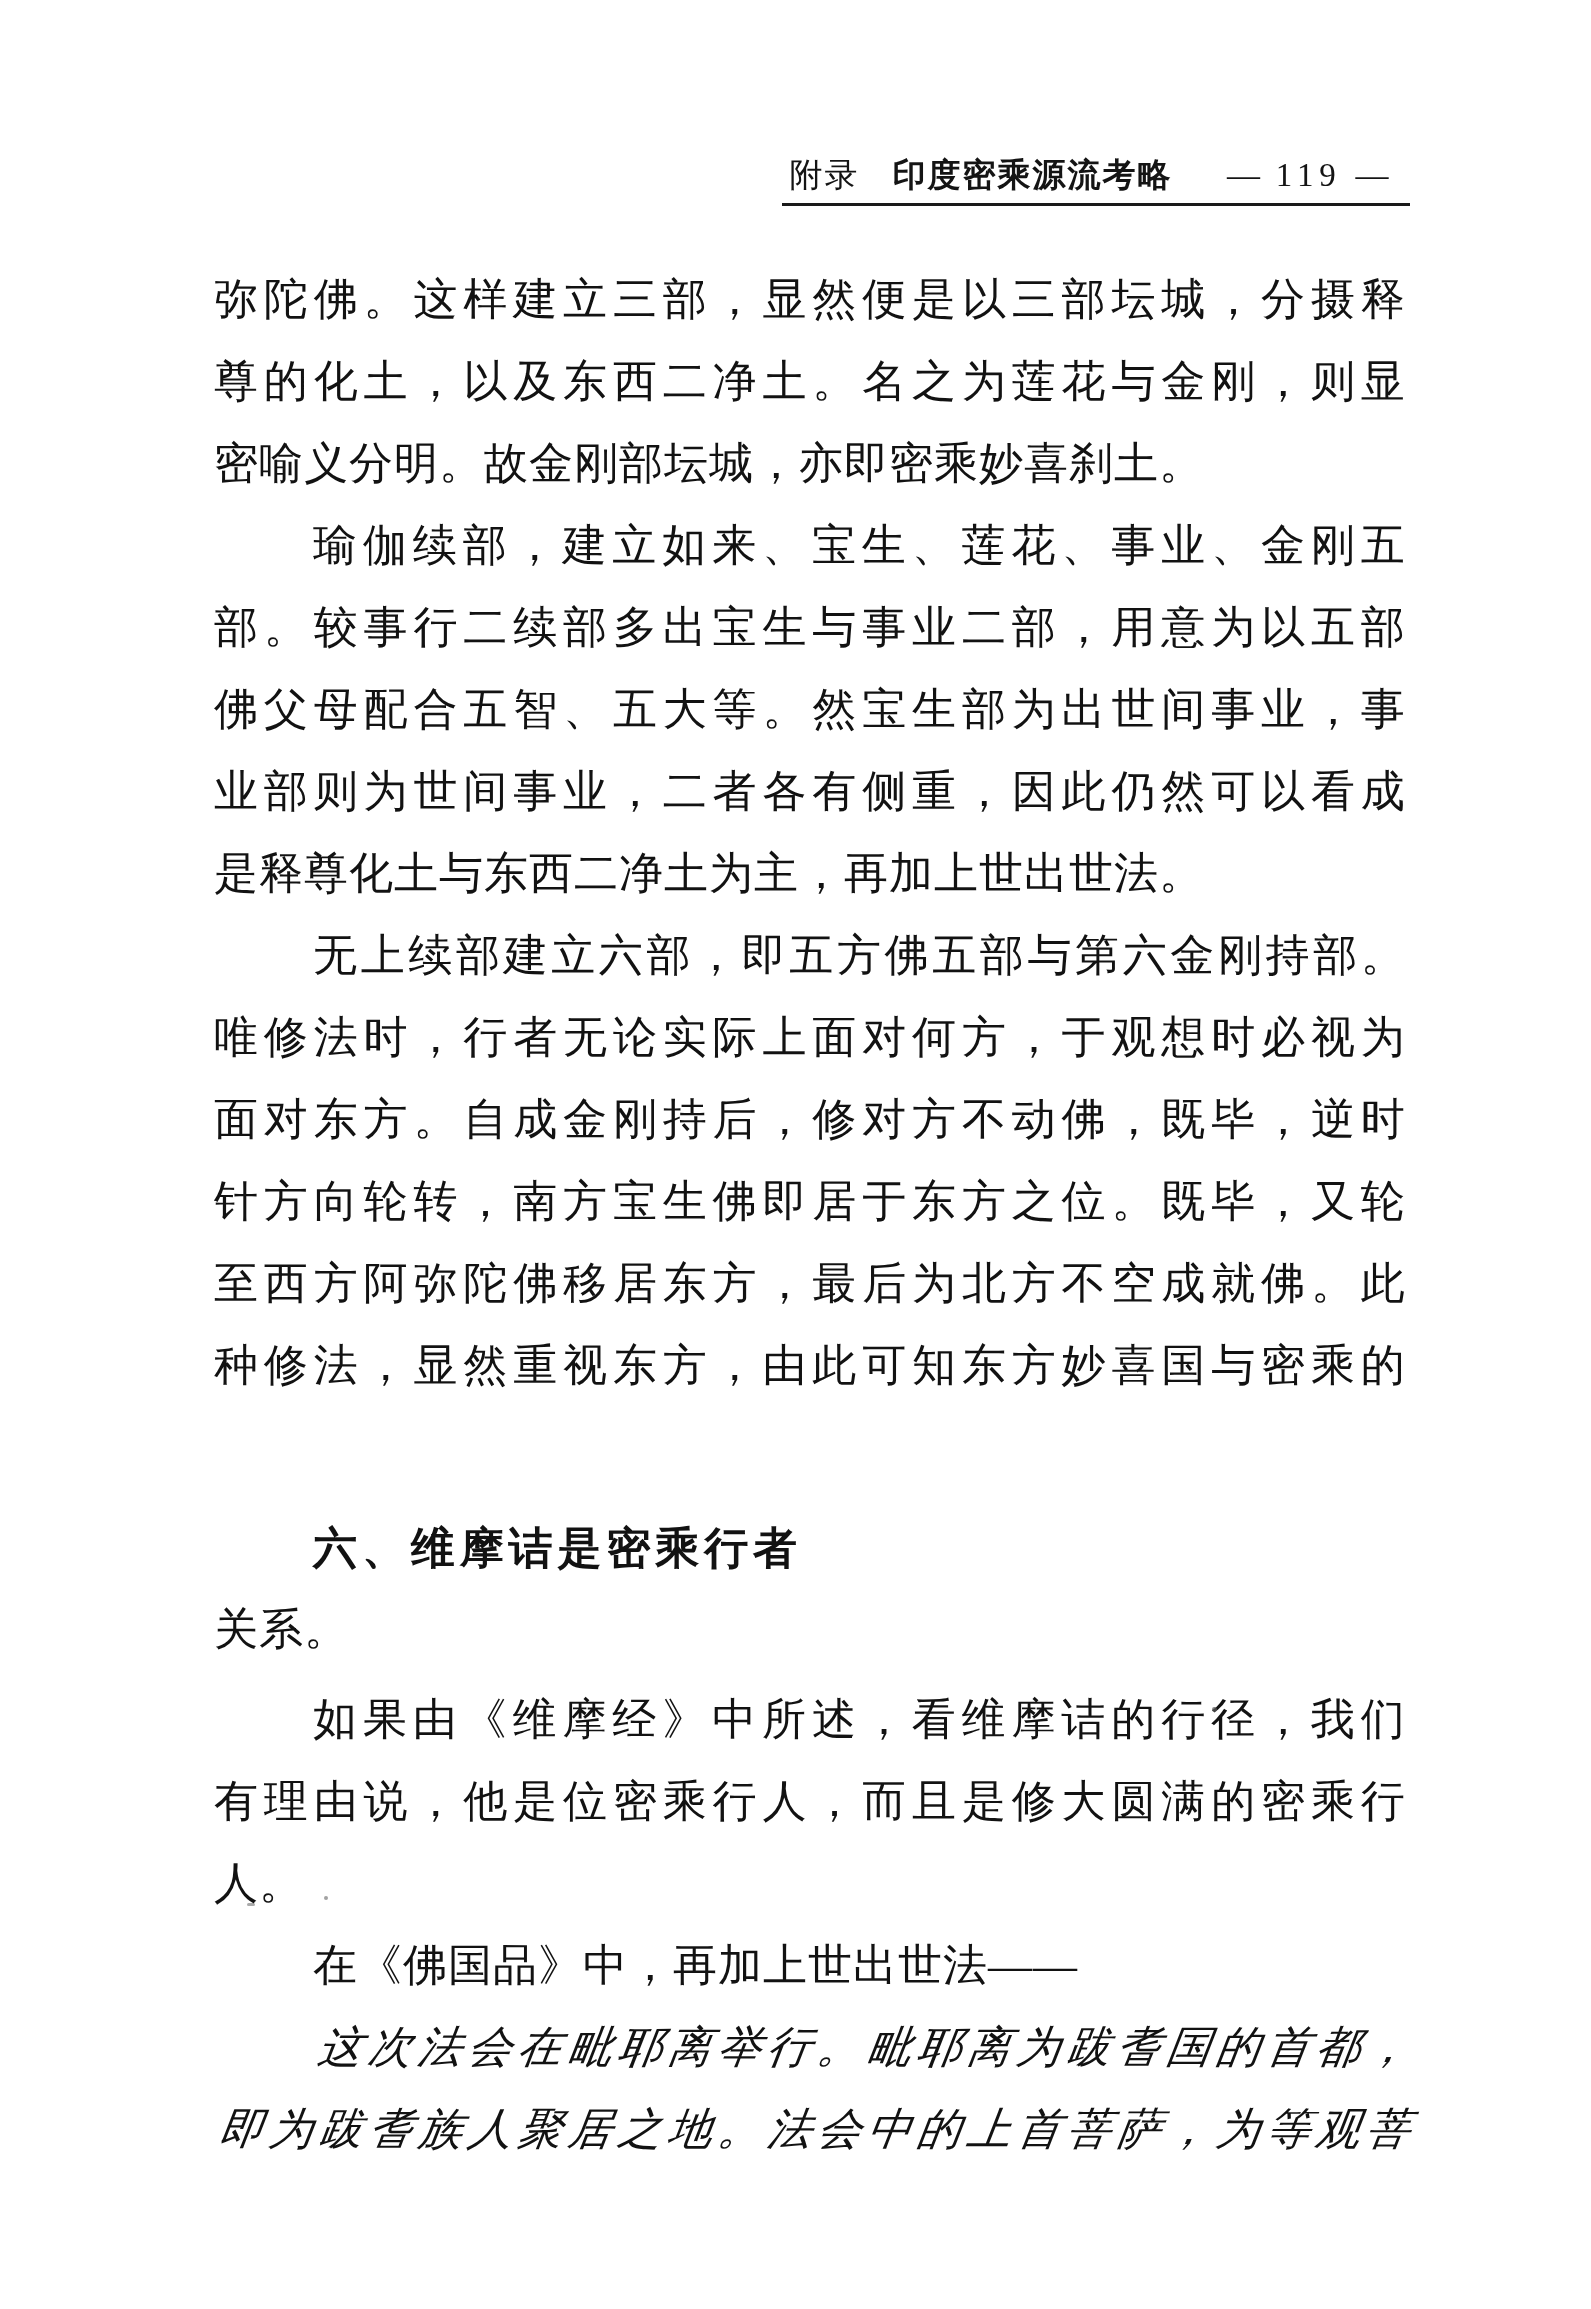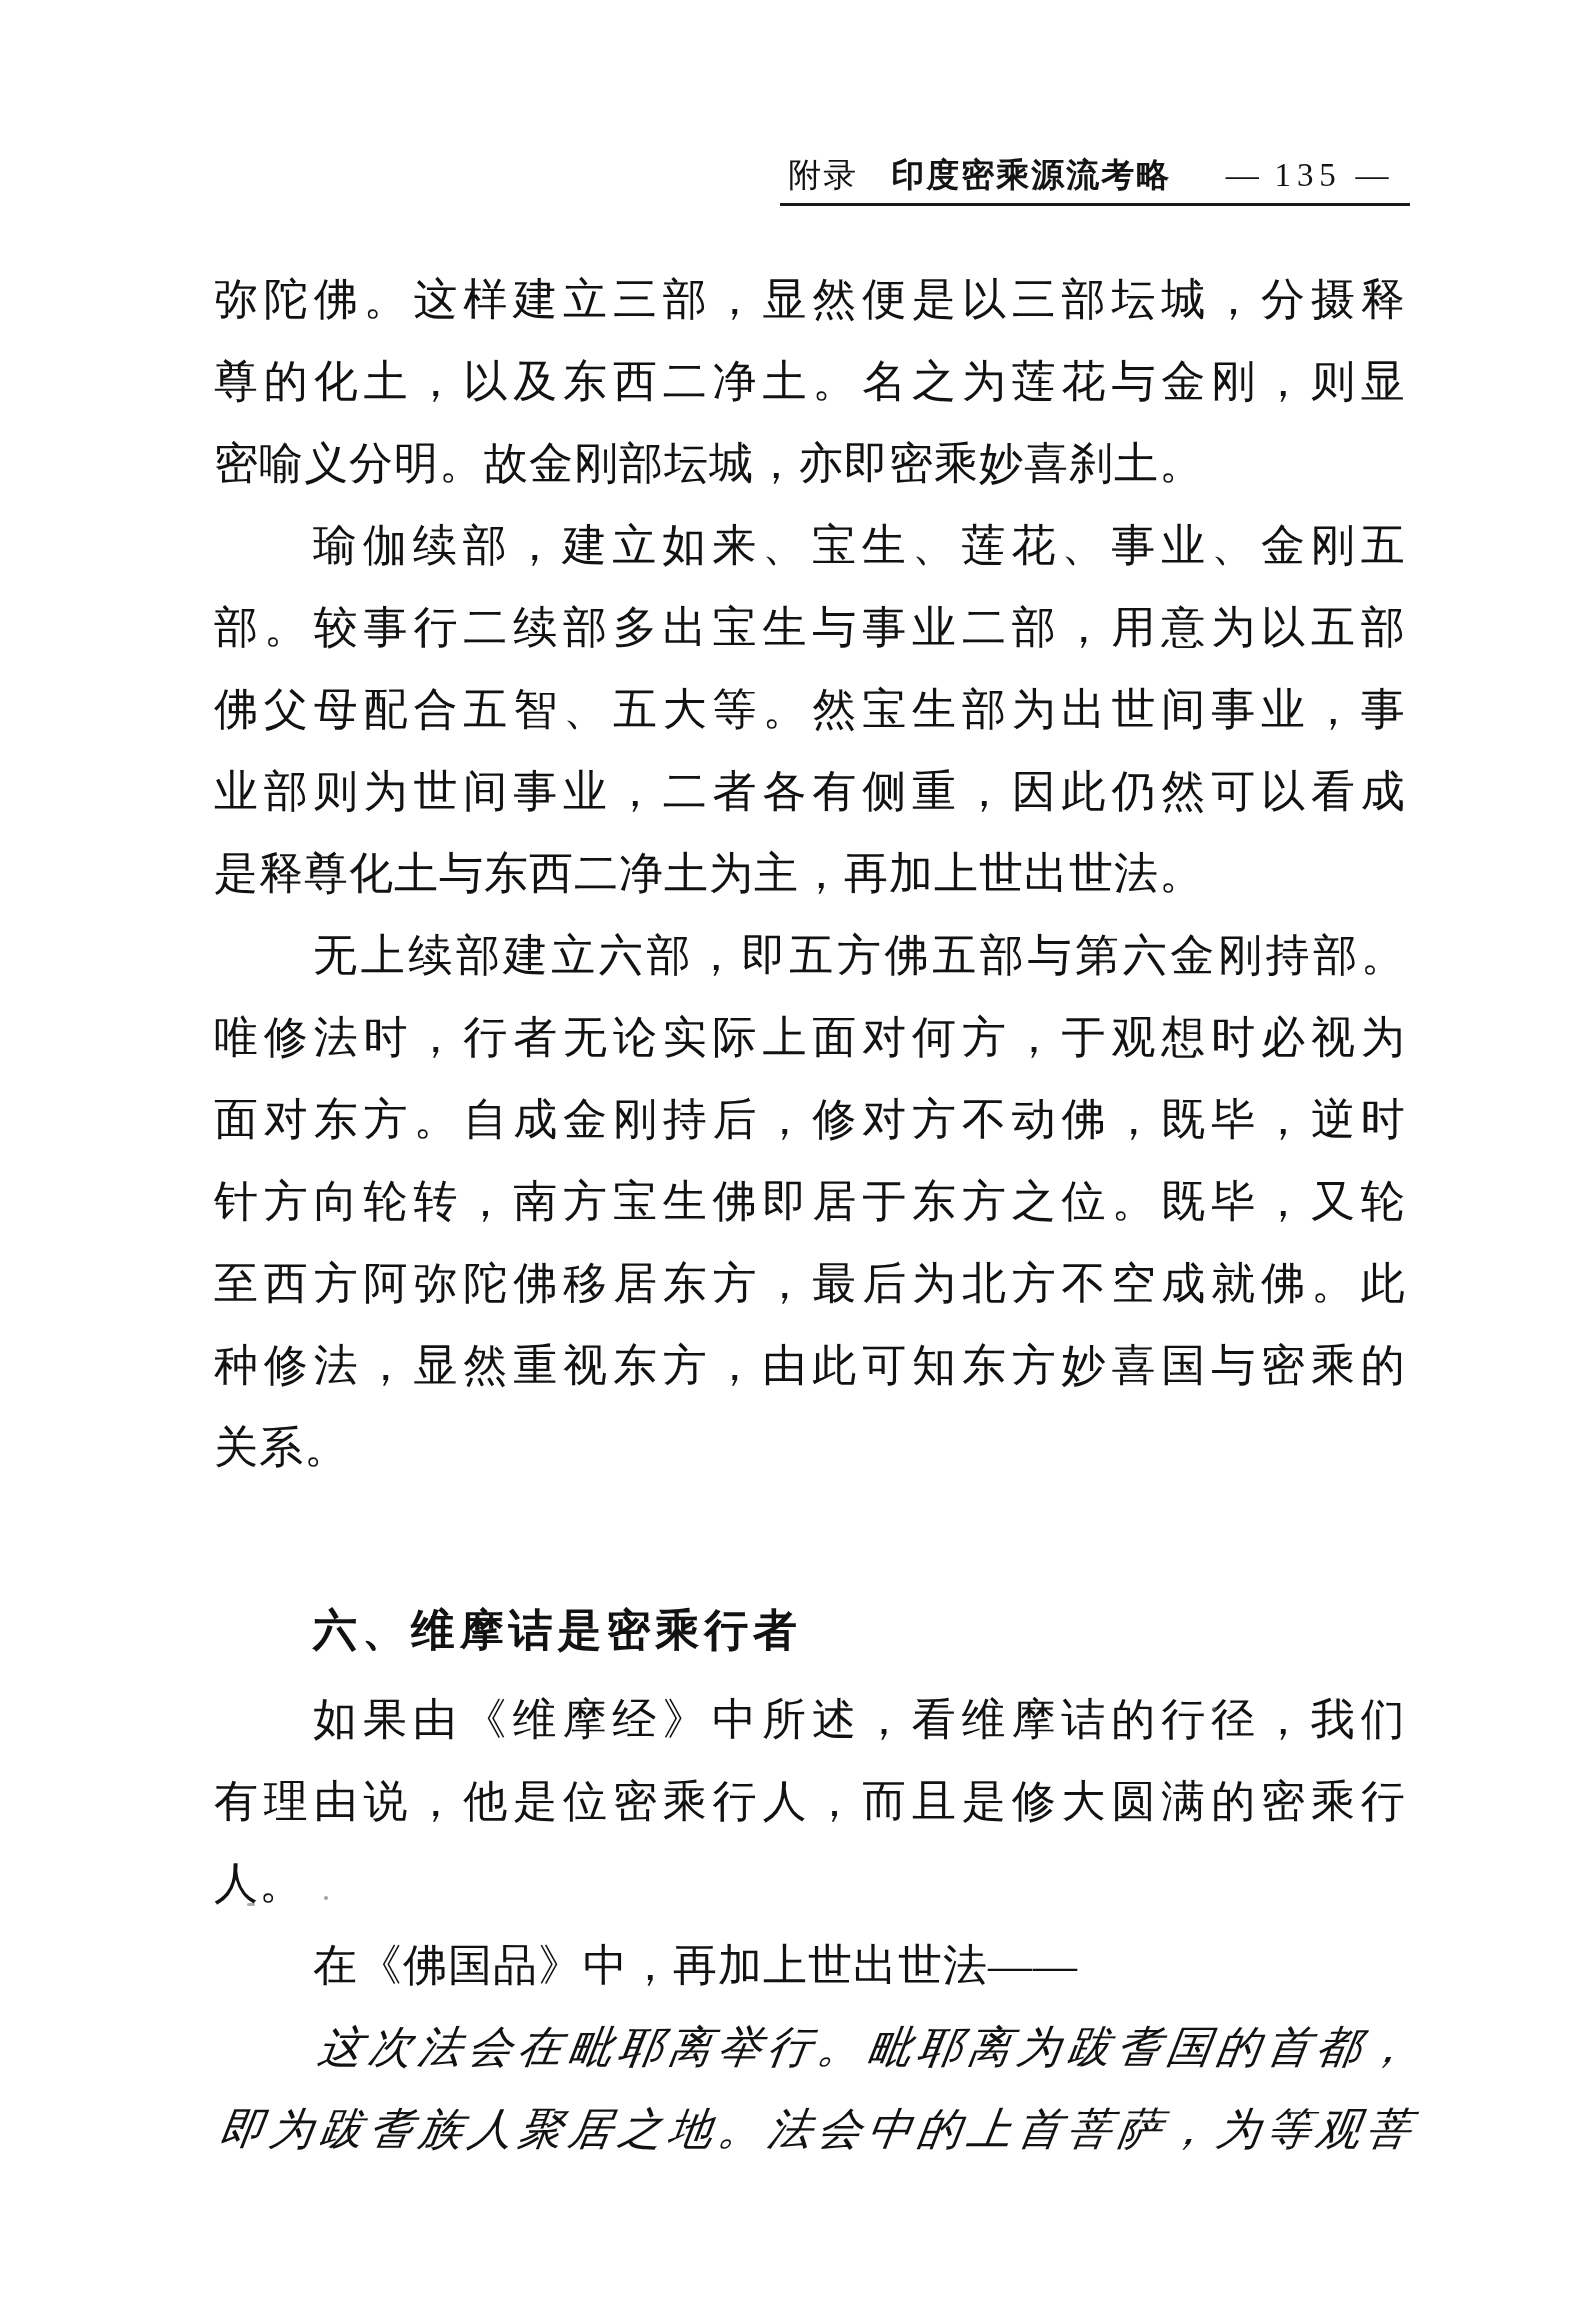--- a/index.html
+++ b/index.html
@@ -76,21 +76,21 @@
   .speck.s1 { left: 1212px; top: 1707px; width: 4.9px; height: 4.9px; }
   .speck.s2 { left: 247px;  top: 1903px; width: 7.8px; height: 2.9px; border-radius: 2px; opacity: 0.5; }
   .speck.s3 { left: 324px;  top: 1896px; width: 3.9px; height: 3.9px; opacity: 0.55; }
 </style>
 </head>
 <body>
 
 <div class="page">
 
   <div class="header">
-    <span class="sect">附录</span><span class="ttl">印度密乘源流考略</span><span class="pg-dash">—</span><span class="pg-num">135</span><span class="pg-dash">—</span>
+    <span class="sect">附录</span><span class="ttl">印度密乘源流考略</span><span class="pg-dash">—</span><span class="pg-num">119</span><span class="pg-dash">—</span>
   </div>
 
   <div class="body-block">
       <div class="line jf">
         <span>弥</span>
         <span>陀</span>
         <span>佛</span>
         <span>。</span>
         <span>这</span>
         <span>样</span>
@@ -391,22 +391,22 @@
         <span>东</span>
         <span>方</span>
         <span>妙</span>
         <span>喜</span>
         <span>国</span>
         <span>与</span>
         <span>密</span>
         <span>乘</span>
         <span>的</span>
       </div>
+      <div class="line heading" style="margin-top: 100px;">六、维摩诘是密乘行者</div>
       <div class="line">关系。</div>
-      <div class="line heading" style="margin-top: 100px;">六、维摩诘是密乘行者</div>
       <div class="line ind jf" style="margin-top: 7.8px;">
         <span>如</span>
         <span>果</span>
         <span>由</span>
         <span>《</span>
         <span>维</span>
         <span>摩</span>
         <span>经</span>
         <span>》</span>
         <span>中</span>

